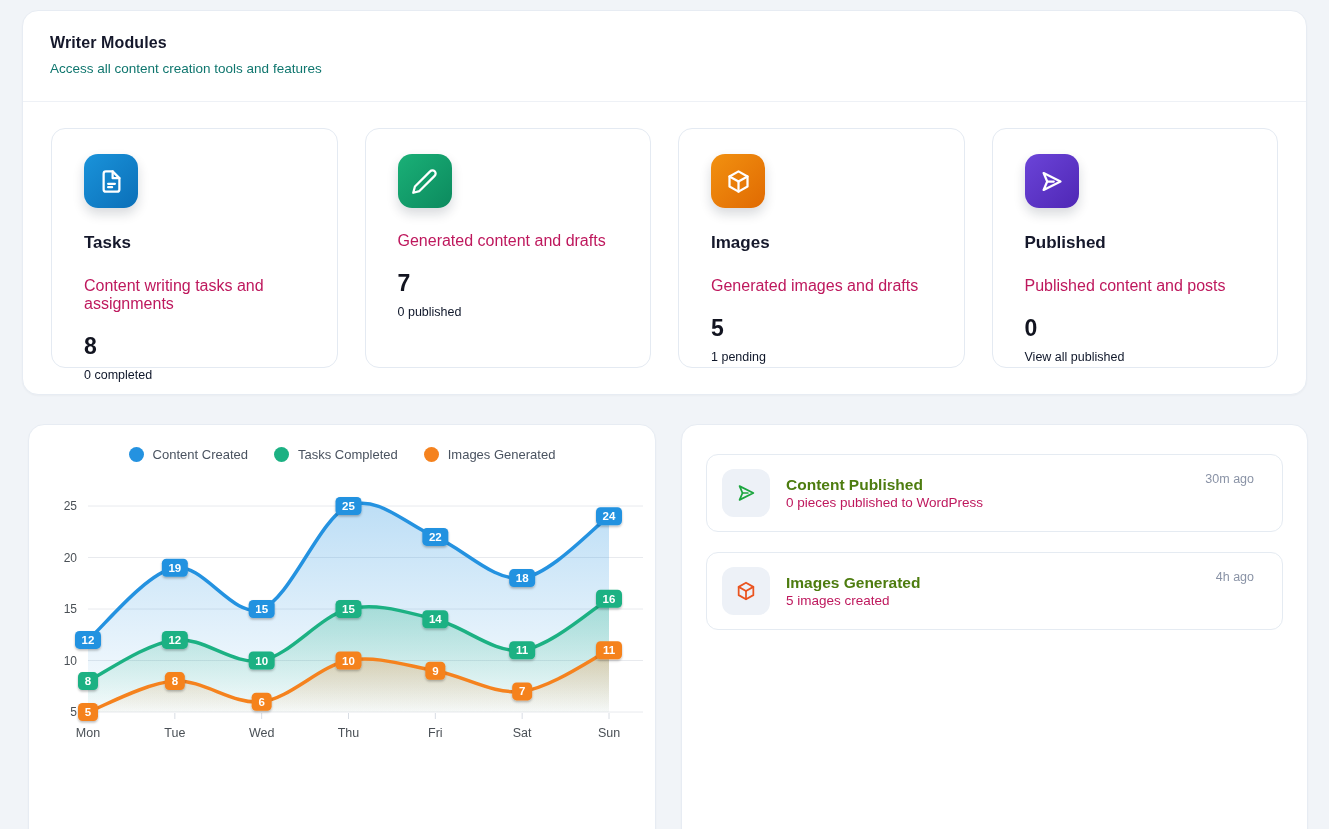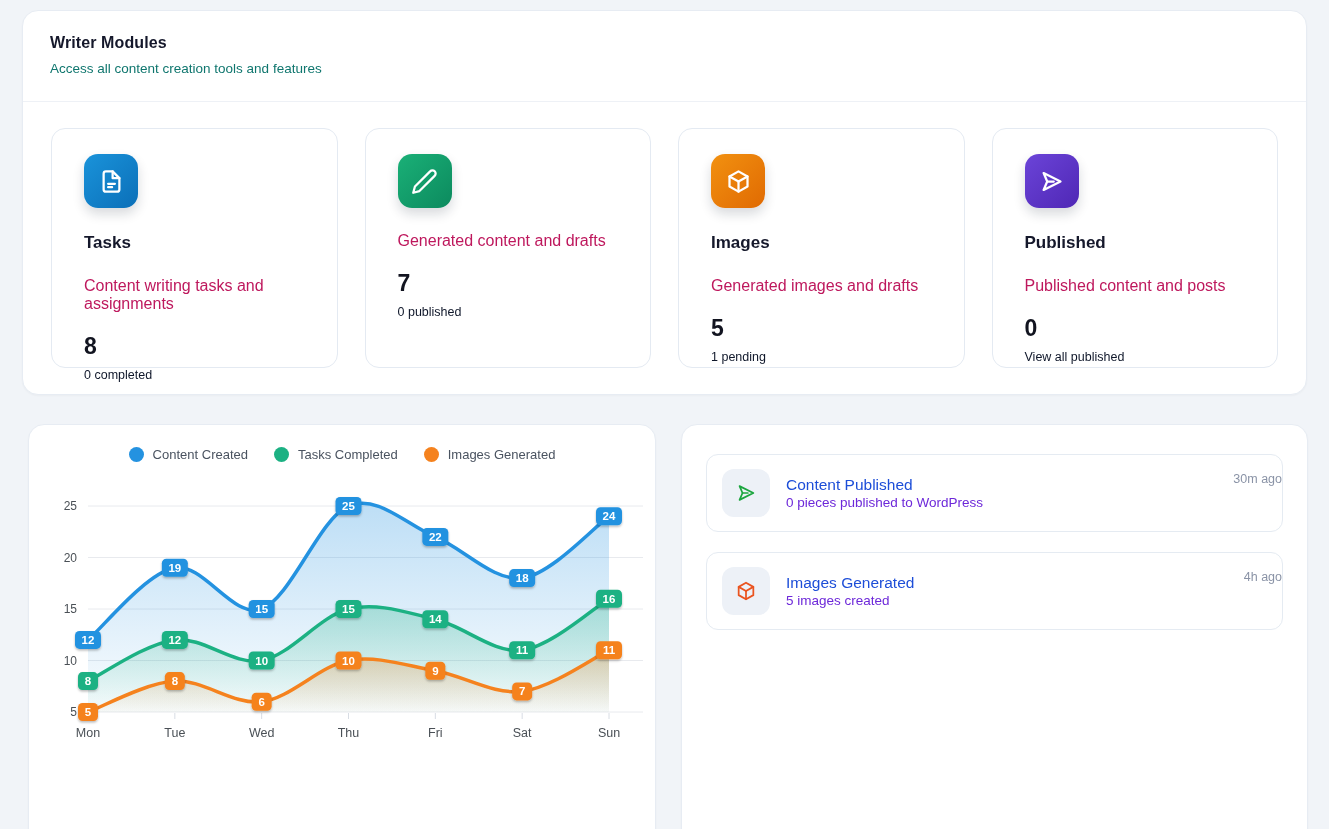--- a/index.html
+++ b/index.html
@@ -50,23 +50,23 @@
   .activity-item {
     position:relative; display:flex; align-items:center;
     border:1px solid #e5ebf2; border-radius:12px; padding:15px; height:78px; background:#fff;
   }
   .activity-tile {
     width:48px; height:48px; border-radius:12px; background:#edf1f7; flex:none;
     display:flex; align-items:center; justify-content:center;
   }
   .activity-tile svg { width:22px; height:22px; fill:none; stroke-width:1.9; stroke-linecap:round; stroke-linejoin:round; }
   .activity-content { margin-left:16px; }
-  .activity-title { font-size:15.5px; font-weight:400; color:#1d4ed8; }
-  .activity-desc { margin-top:1px; font-size:13.5px; color:#6d28d9; }
-  .activity-time { position:absolute; top:17px; right:0; font-size:12.5px; color:#8a93a6; }
+  .activity-title { font-size:15.5px; font-weight:700; color:#4d7c0f; }
+  .activity-desc { margin-top:1px; font-size:13.5px; color:#be185d; }
+  .activity-time { position:absolute; top:17px; right:28px; font-size:12.5px; color:#8a93a6; }
 </style>
 </head>
 <body>
 
 <div class="page">
 
   <section class="panel top-panel">
     <header class="panel-header">
       <div class="panel-title">Writer Modules</div>
       <div class="panel-sub">Access all content creation tools and features</div>

